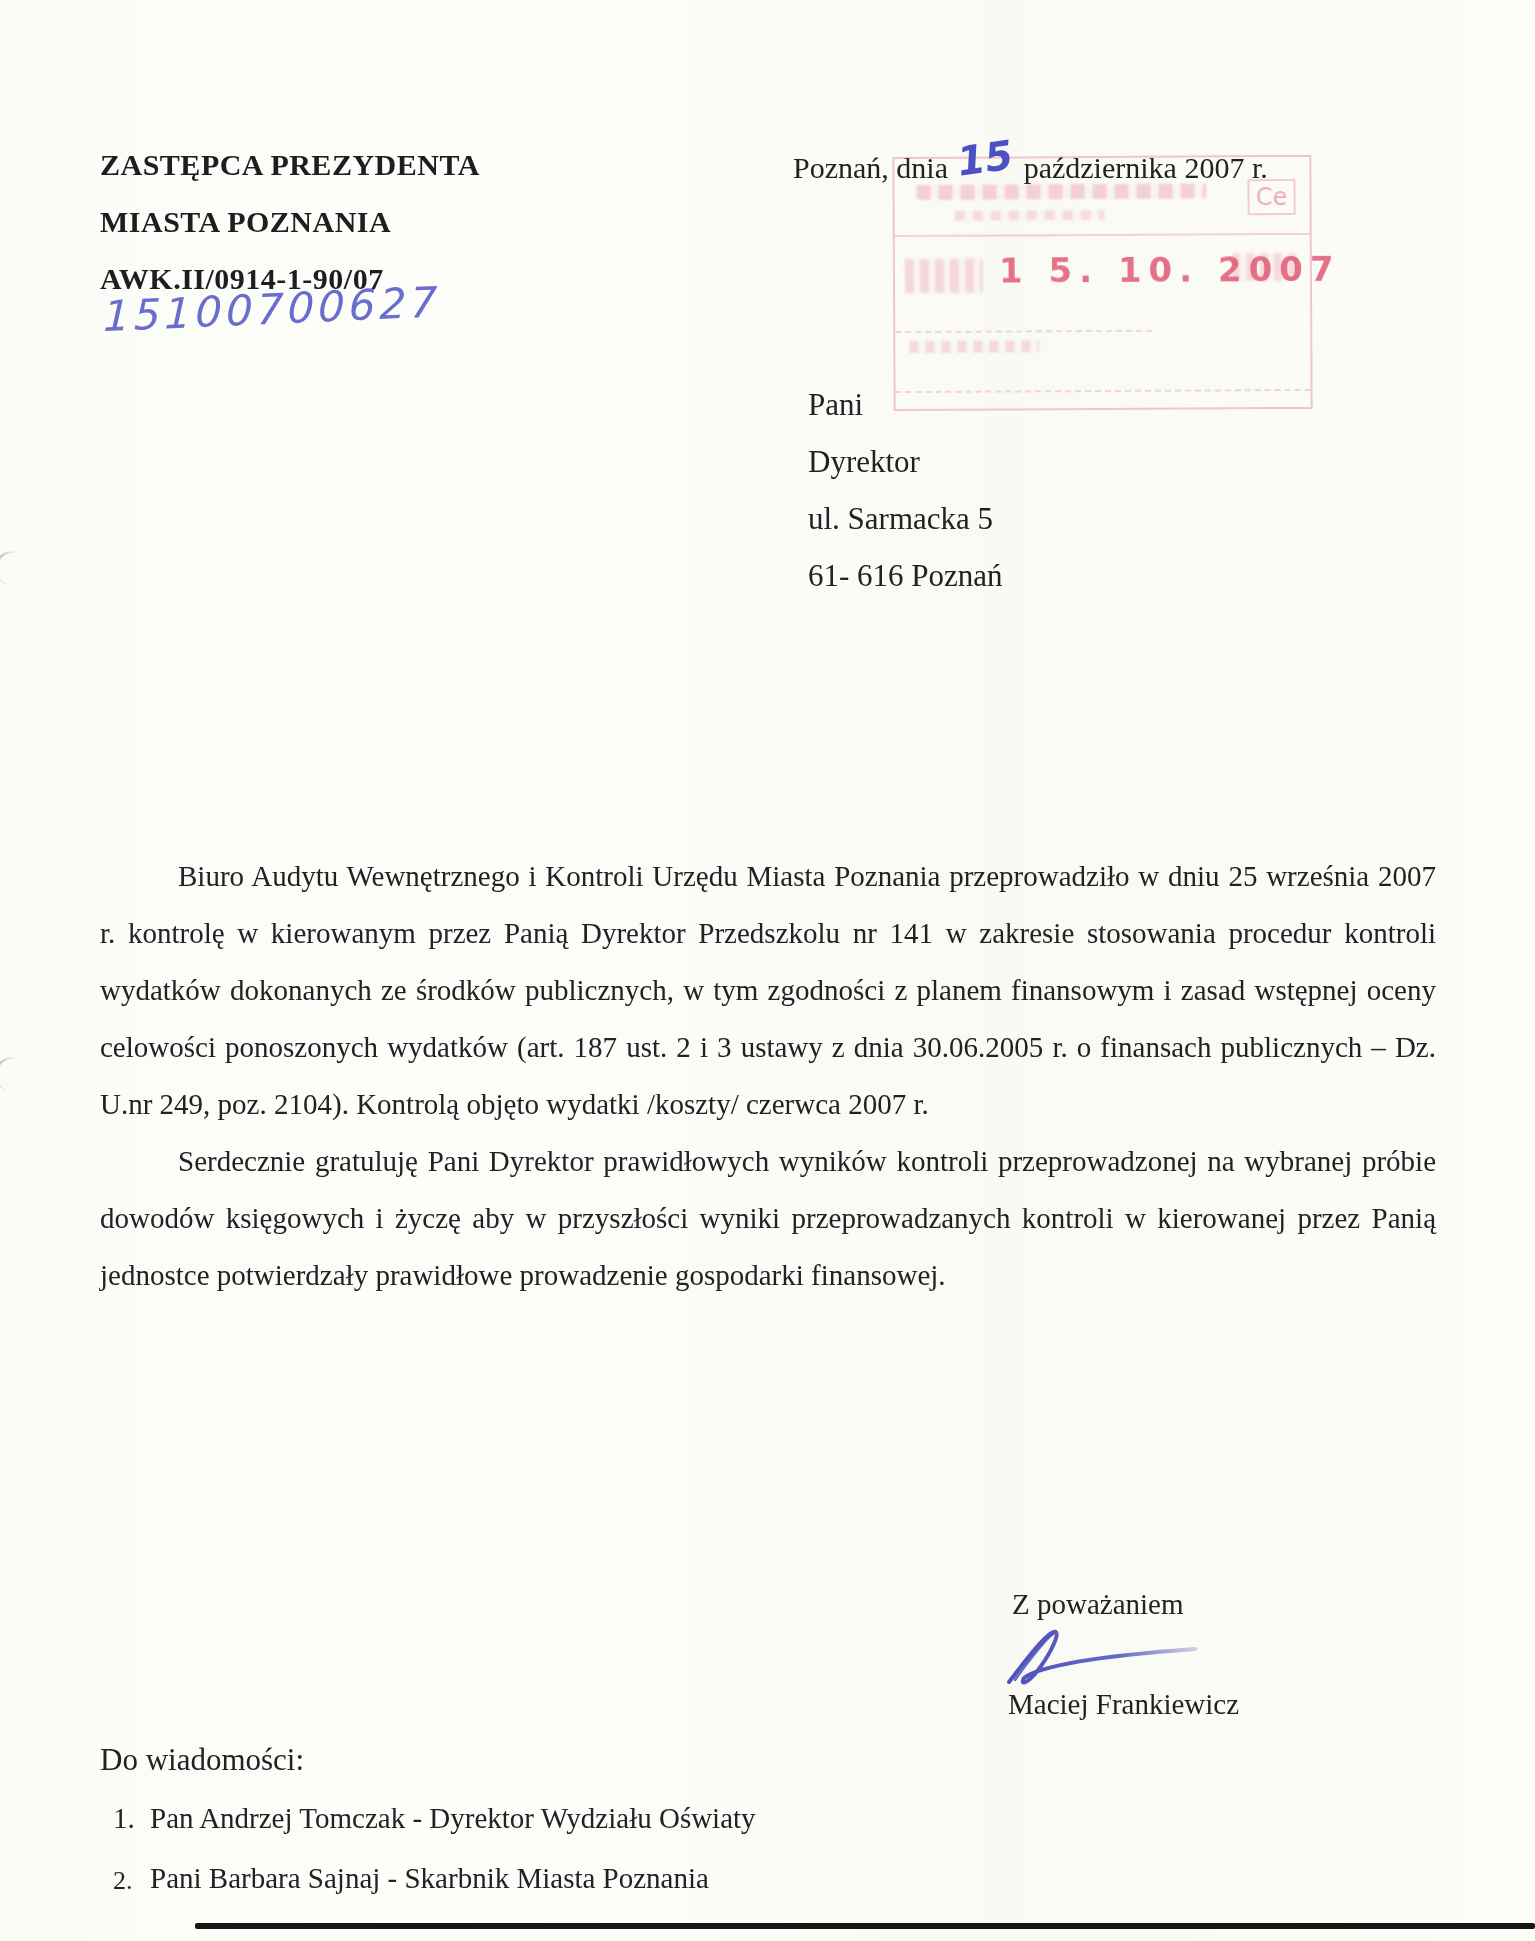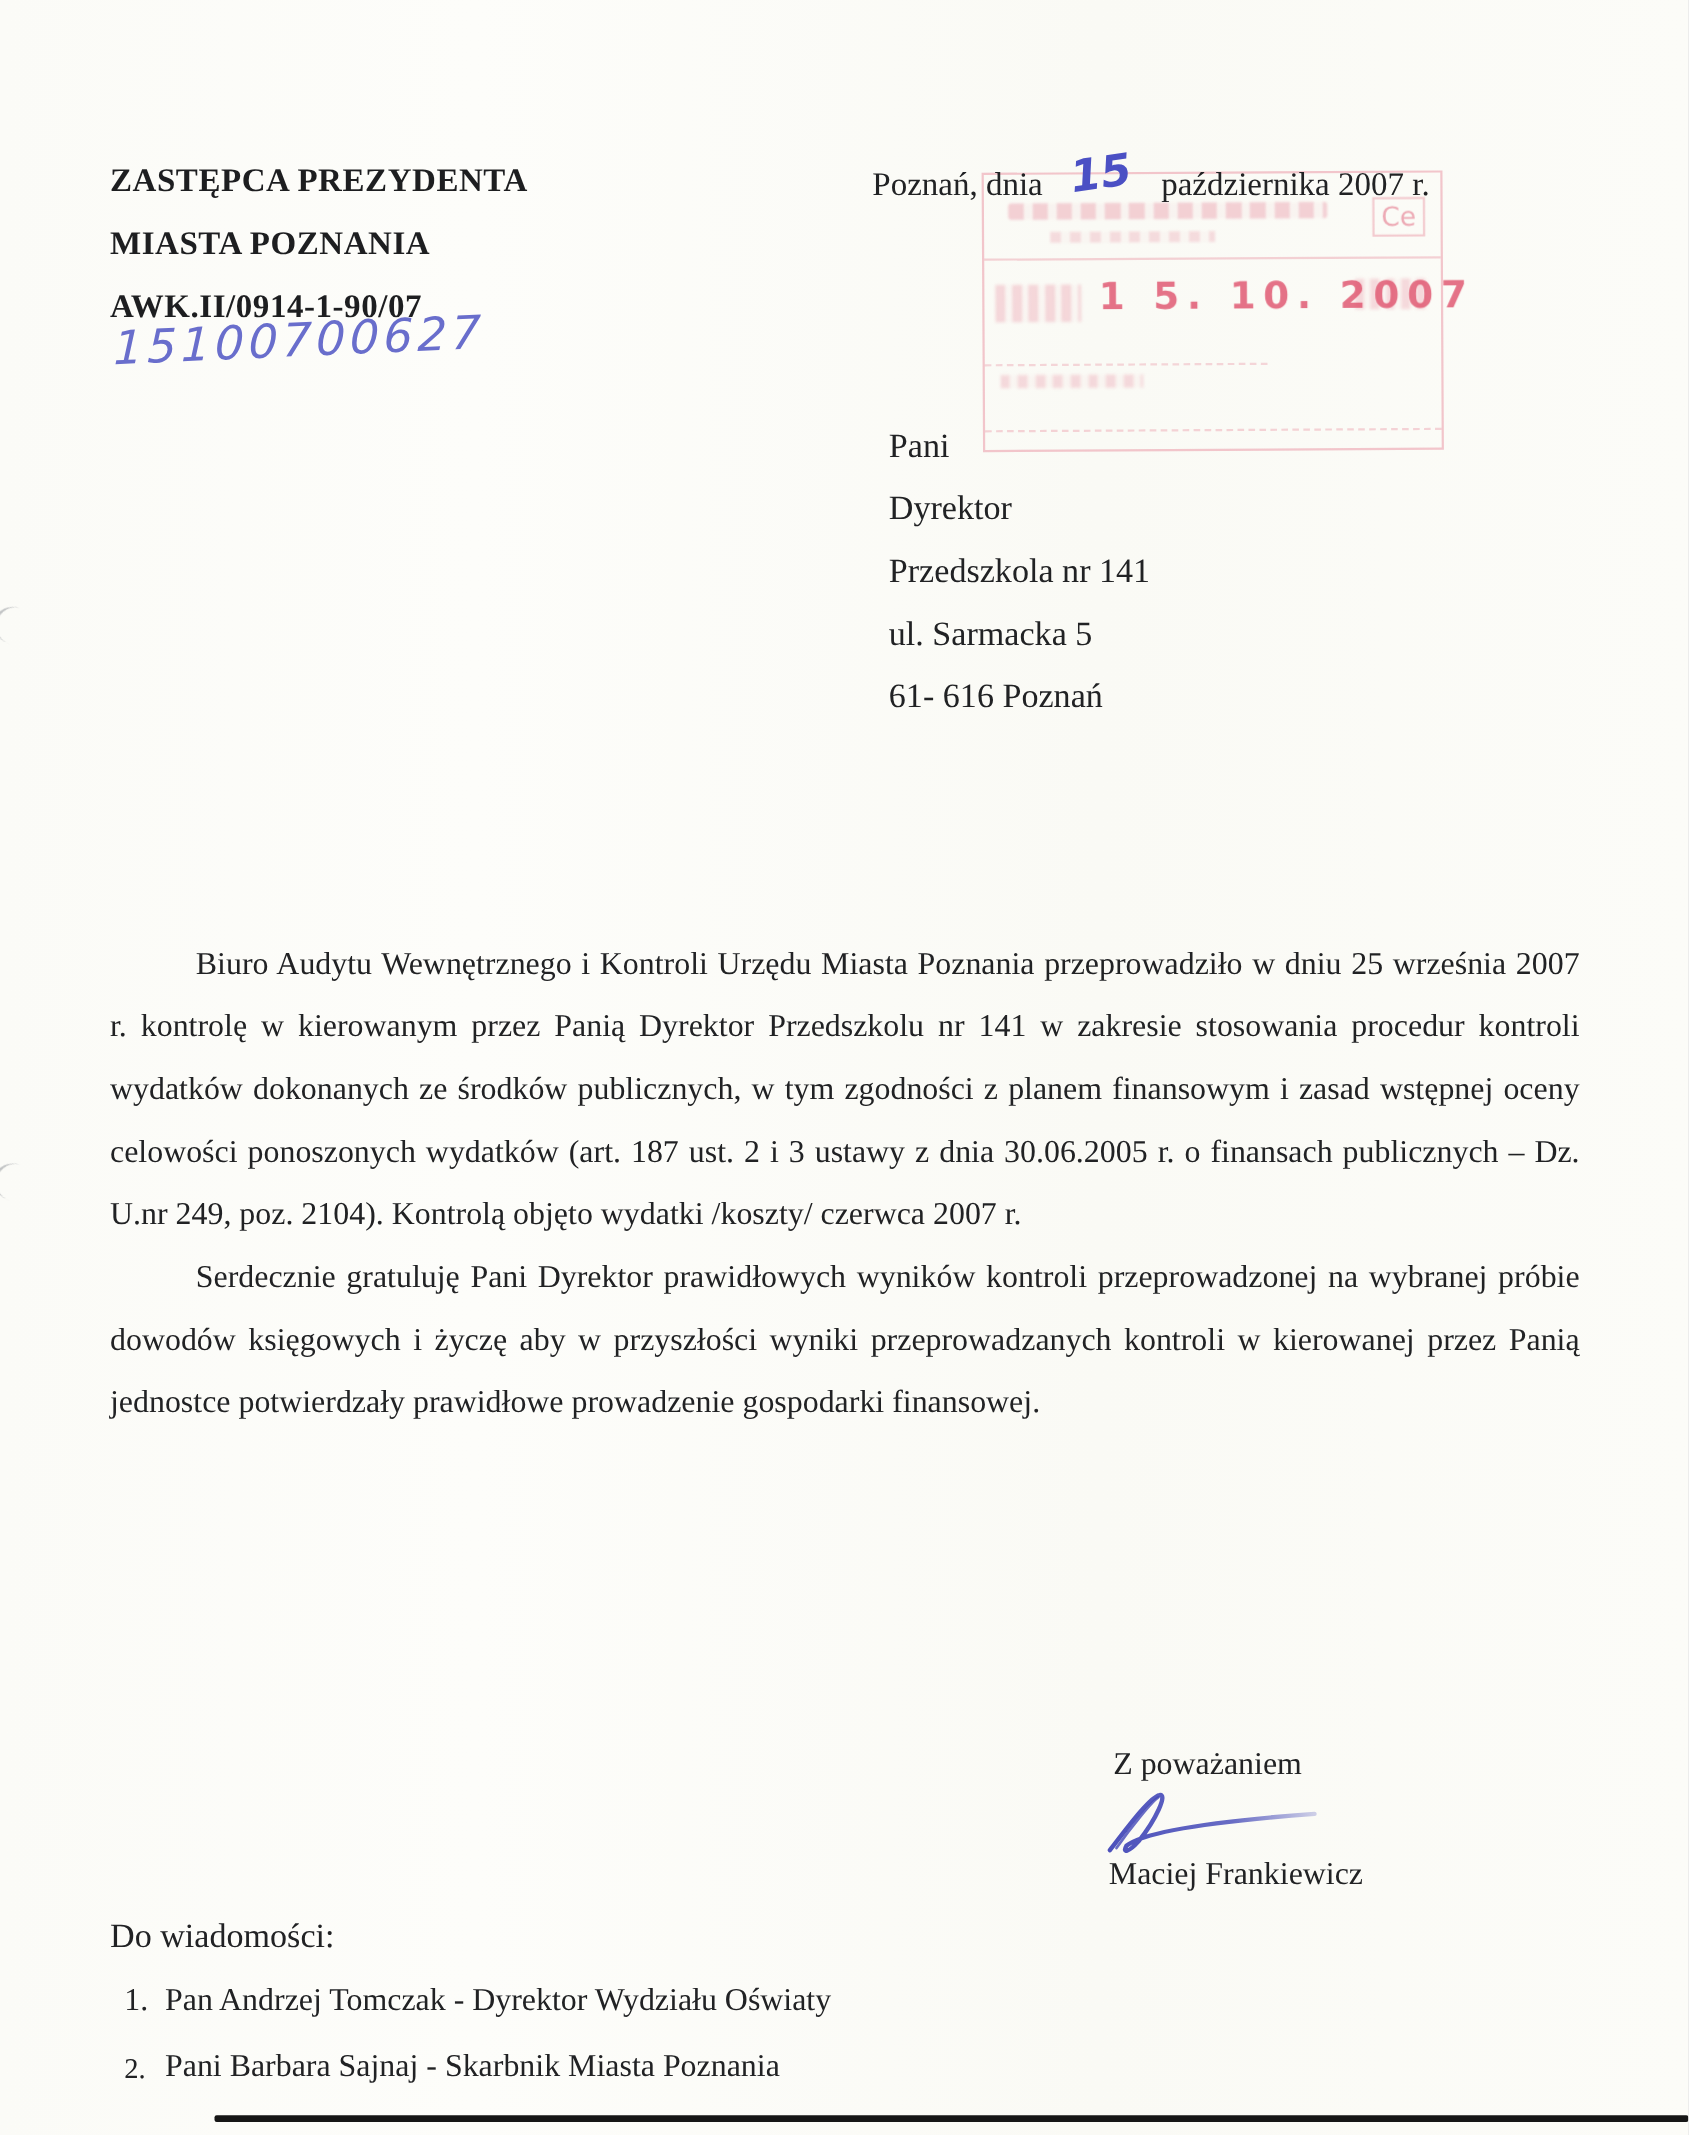--- a/index.html
+++ b/index.html
@@ -29,21 +29,21 @@
     color: #5a5fc8;
     transform: rotate(-2.5deg) skewX(-4deg);
     transform-origin: left top;
     opacity: 0.9;
   }
 
   
   .dateline {
     left: 793px; top: 146px;
     font-size: 30px; line-height: 36px; white-space: nowrap;
-    display: flex; align-items: baseline; gap: 26px;
+    display: flex; align-items: baseline; gap: 10px;
     z-index: 3;
   }
   .dateline .day {
     font-family: "DejaVu Sans", sans-serif;
     font-style: italic; font-weight: bold;
     font-size: 40px; color: #4b50c4;
     transform: rotate(-8deg) translateY(-6px);
     display: inline-block;
   }
 
@@ -162,21 +162,20 @@
     <div class="right-label"></div>
     <div class="date">1 5. 10. 2007</div>
     <div class="hline2"></div>
     <div class="faint-row-bottom"></div>
     <div class="hline3"></div>
   </div>
 
   <div class="abs recipient">
     <div>Pani</div>
     <div>Dyrektor</div>
-    <div>Przedszkola nr 141</div>
     <div>ul. Sarmacka 5</div>
     <div>61- 616 Poznań</div>
   </div>
 
   <div class="abs body-text">
     <p>Biuro Audytu Wewnętrznego i Kontroli Urzędu Miasta Poznania przeprowadziło w dniu 25 września 2007 r. kontrolę w kierowanym przez Panią Dyrektor Przedszkolu nr 141 w zakresie stosowania procedur kontroli wydatków dokonanych ze środków publicznych, w tym zgodności z planem finansowym i zasad wstępnej oceny celowości ponoszonych wydatków (art. 187 ust. 2 i 3 ustawy z dnia 30.06.2005 r. o finansach publicznych – Dz. U.nr 249, poz. 2104). Kontrolą objęto wydatki /koszty/ czerwca 2007 r.</p>
     <p>Serdecznie gratuluję Pani Dyrektor prawidłowych wyników kontroli przeprowadzonej na wybranej próbie dowodów księgowych i życzę aby w przyszłości wyniki przeprowadzanych kontroli w kierowanej przez Panią jednostce potwierdzały prawidłowe prowadzenie gospodarki finansowej.</p>
   </div>
 
   <div class="abs salutation">Z poważaniem</div>

